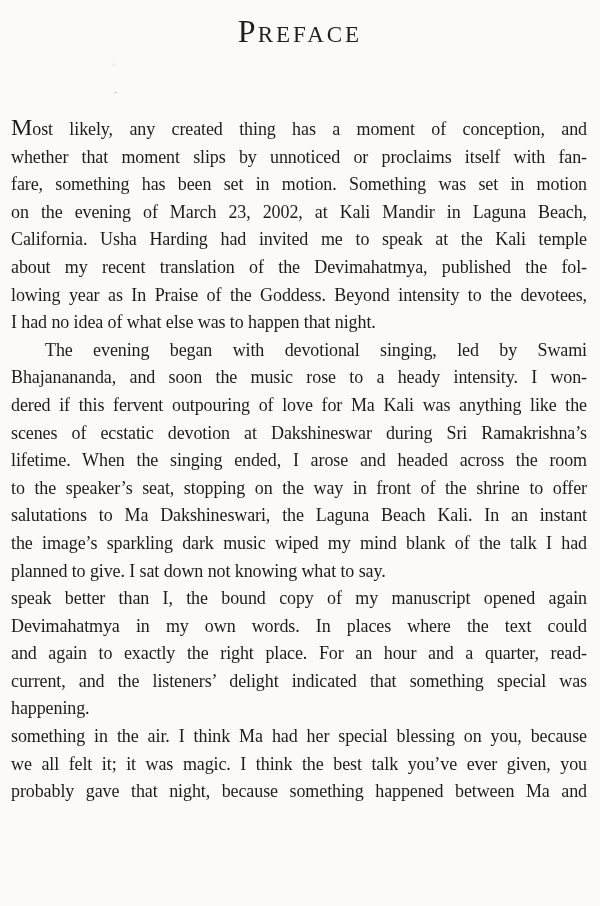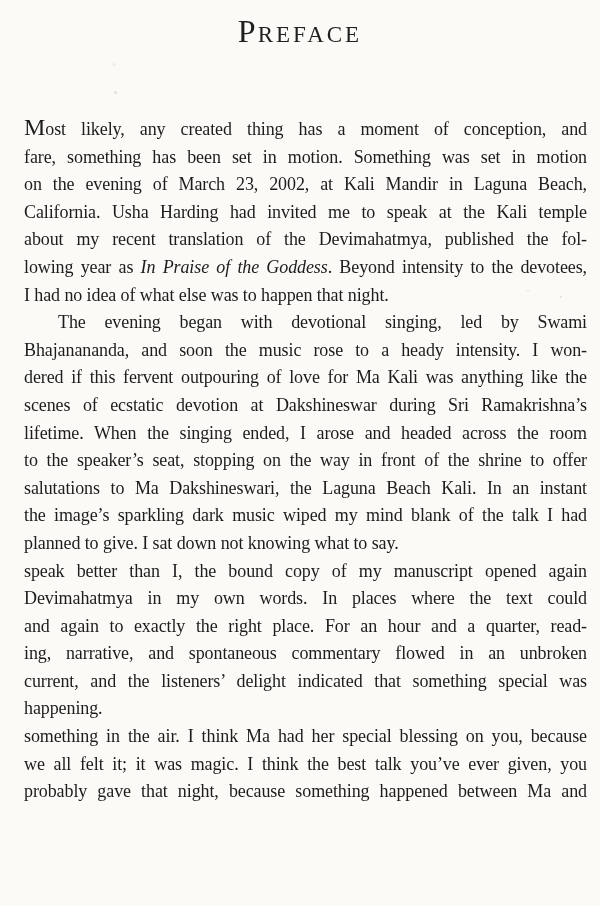--- a/index.html
+++ b/index.html
@@ -34,39 +34,38 @@
   }
   .heading-initial {
     font-size: 32px;
     letter-spacing: 2px;
   }
   .heading-rest {
     font-size: 23px;
     letter-spacing: 3px;
   }
   .body-text {
-    margin: 59px 13px 0 24px;
+    margin: 59px 13px 0 11px;
     font-size: 18px;
     line-height: 27.6px;
     letter-spacing: -0.1px;
   }
   .line {
     text-align: justify;
     text-align-last: justify;
     height: 27.6px;
     white-space: normal;
   }
   .line.no-justify {
     text-align-last: left;
   }
   .line.indent {
     padding-left: 34px;
   }
   .italic {
-    font-style: italic;
   }
   .initial-cap {
     font-size: 24px;
     line-height: 0;
   }
   .speckle {
     position: absolute;
     width: 3px;
     height: 3px;
     border-radius: 50%;
@@ -82,20 +81,21 @@
 <div class="page">
   <div class="speckle s1"></div>
   <div class="speckle s2"></div>
   <div class="speckle s3"></div>
 
   <h1 class="heading"><span class="heading-initial">P</span><span class="heading-rest">REFACE</span></h1>
 
   <div class="body-text" id="body-text">
       <div>
         <div class="line"><span class="initial-cap">M</span><span>ost likely, any created thing has a moment of conception, and</span></div>
+        <div class="line"><span>whether that moment slips by unnoticed or proclaims itself with fan-</span></div>
         <div class="line"><span>fare, something has been set in motion. Something was set in motion</span></div>
         <div class="line"><span>on the evening of March 23, 2002, at Kali Mandir in Laguna Beach,</span></div>
         <div class="line"><span>California. Usha Harding had invited me to speak at the Kali temple</span></div>
         <div class="line"><span>about my recent translation of the Devimahatmya, published the fol-</span></div>
         <div class="line"><span>lowing year as </span><span class="italic">In Praise of the Goddess</span><span>. Beyond intensity to the devotees,</span></div>
         <div class="line no-justify"><span>I had no idea of what else was to happen that night.</span></div>
       </div>
       <div>
         <div class="line indent"><span>The evening began with devotional singing, led by Swami</span></div>
         <div class="line"><span>Bhajanananda, and soon the music rose to a heady intensity. I won-</span></div>
@@ -104,21 +104,20 @@
         <div class="line"><span>lifetime. When the singing ended, I arose and headed across the room</span></div>
         <div class="line"><span>to the speaker’s seat, stopping on the way in front of the shrine to offer</span></div>
         <div class="line"><span>salutations to Ma Dakshineswari, the Laguna Beach Kali. In an instant</span></div>
         <div class="line"><span>the image’s sparkling dark music wiped my mind blank of the talk I had</span></div>
         <div class="line no-justify"><span>planned to give. I sat down not knowing what to say.</span></div>
       </div>
       <div>
         <div class="line"><span>speak better than I, the bound copy of my manuscript opened again</span></div>
         <div class="line"><span>Devimahatmya in my own words. In places where the text could</span></div>
         <div class="line"><span>and again to exactly the right place. For an hour and a quarter, read-</span></div>
-        <div class="line"><span>ing, narrative, and spontaneous commentary flowed in an unbroken</span></div>
         <div class="line"><span>current, and the listeners’ delight indicated that something special was</span></div>
         <div class="line no-justify"><span>happening.</span></div>
       </div>
       <div>
         <div class="line"><span>something in the air. I think Ma had her special blessing on you, because</span></div>
         <div class="line"><span>we all felt it; it was magic. I think the best talk you’ve ever given, you</span></div>
         <div class="line"><span>probably gave that night, because something happened between Ma and</span></div>
       </div>
     </div>
 </div>

